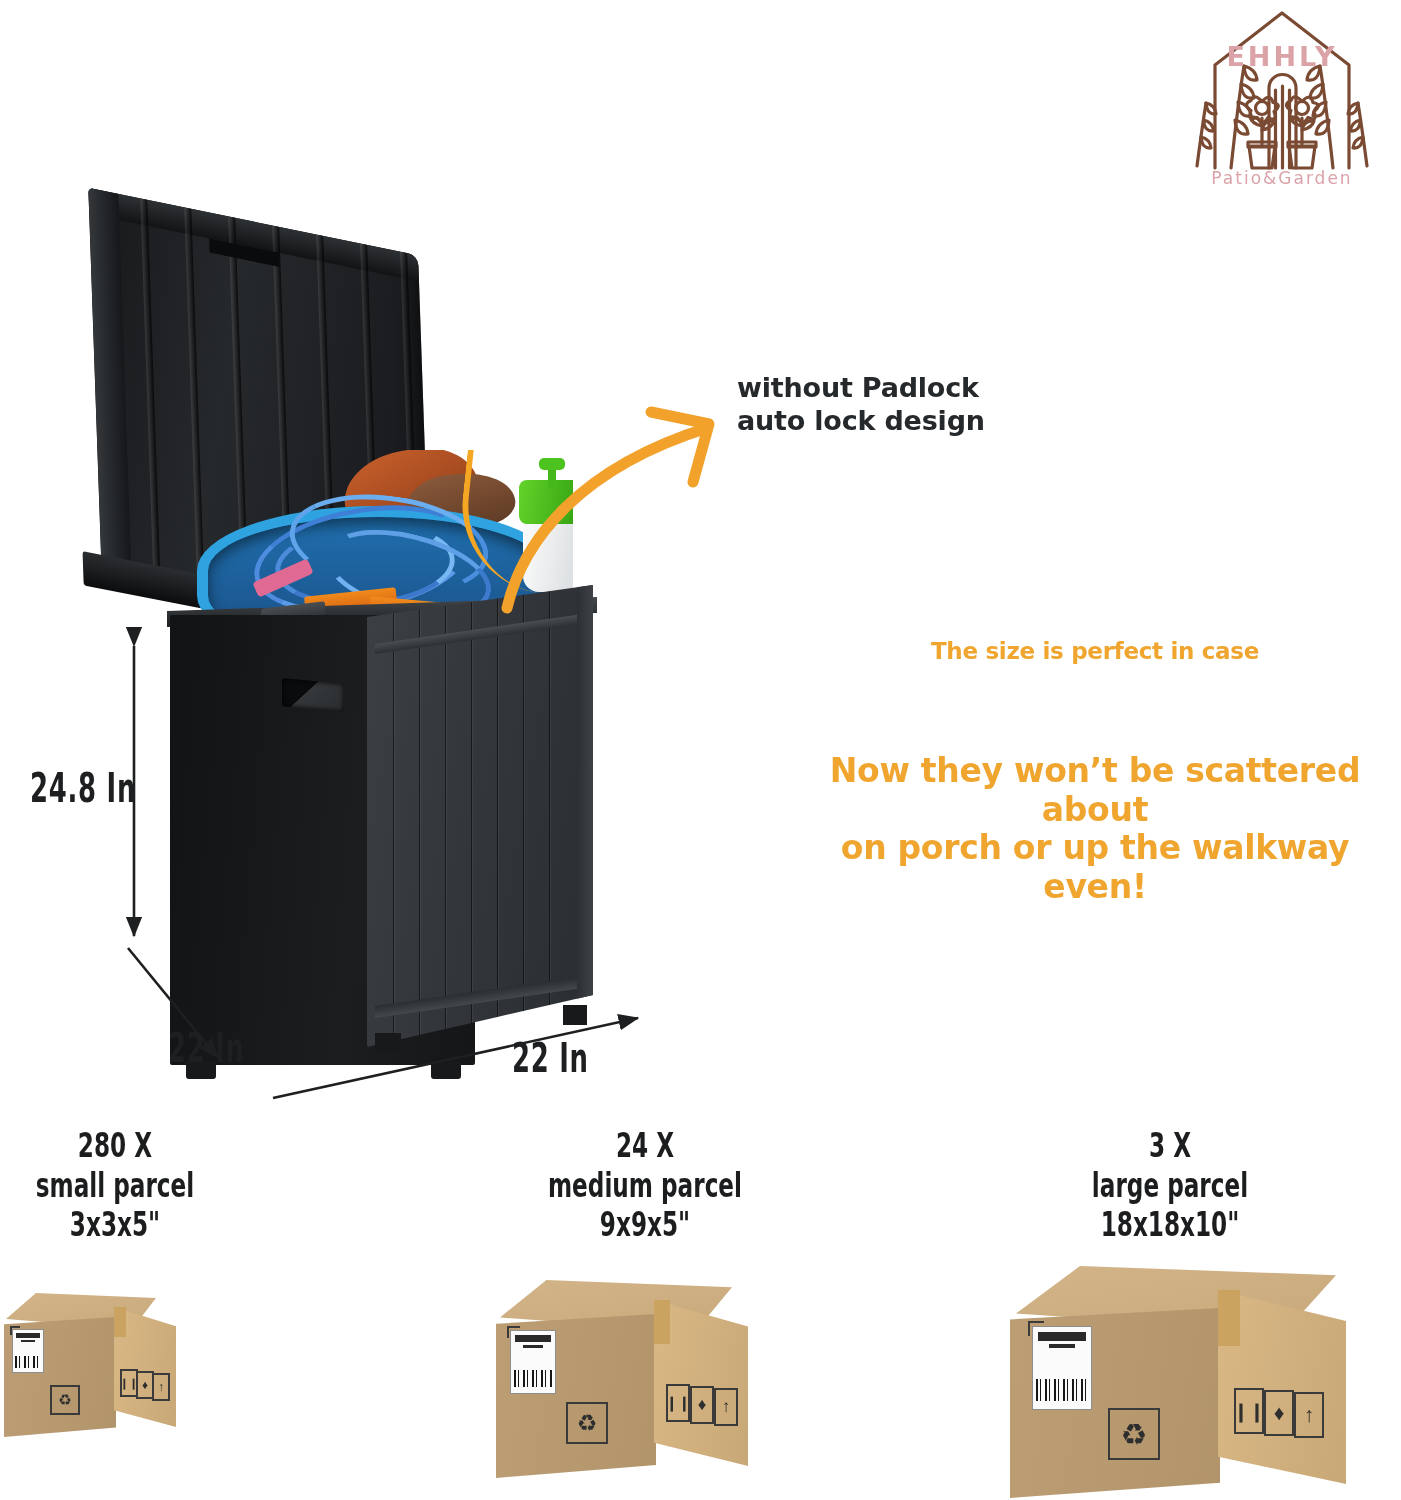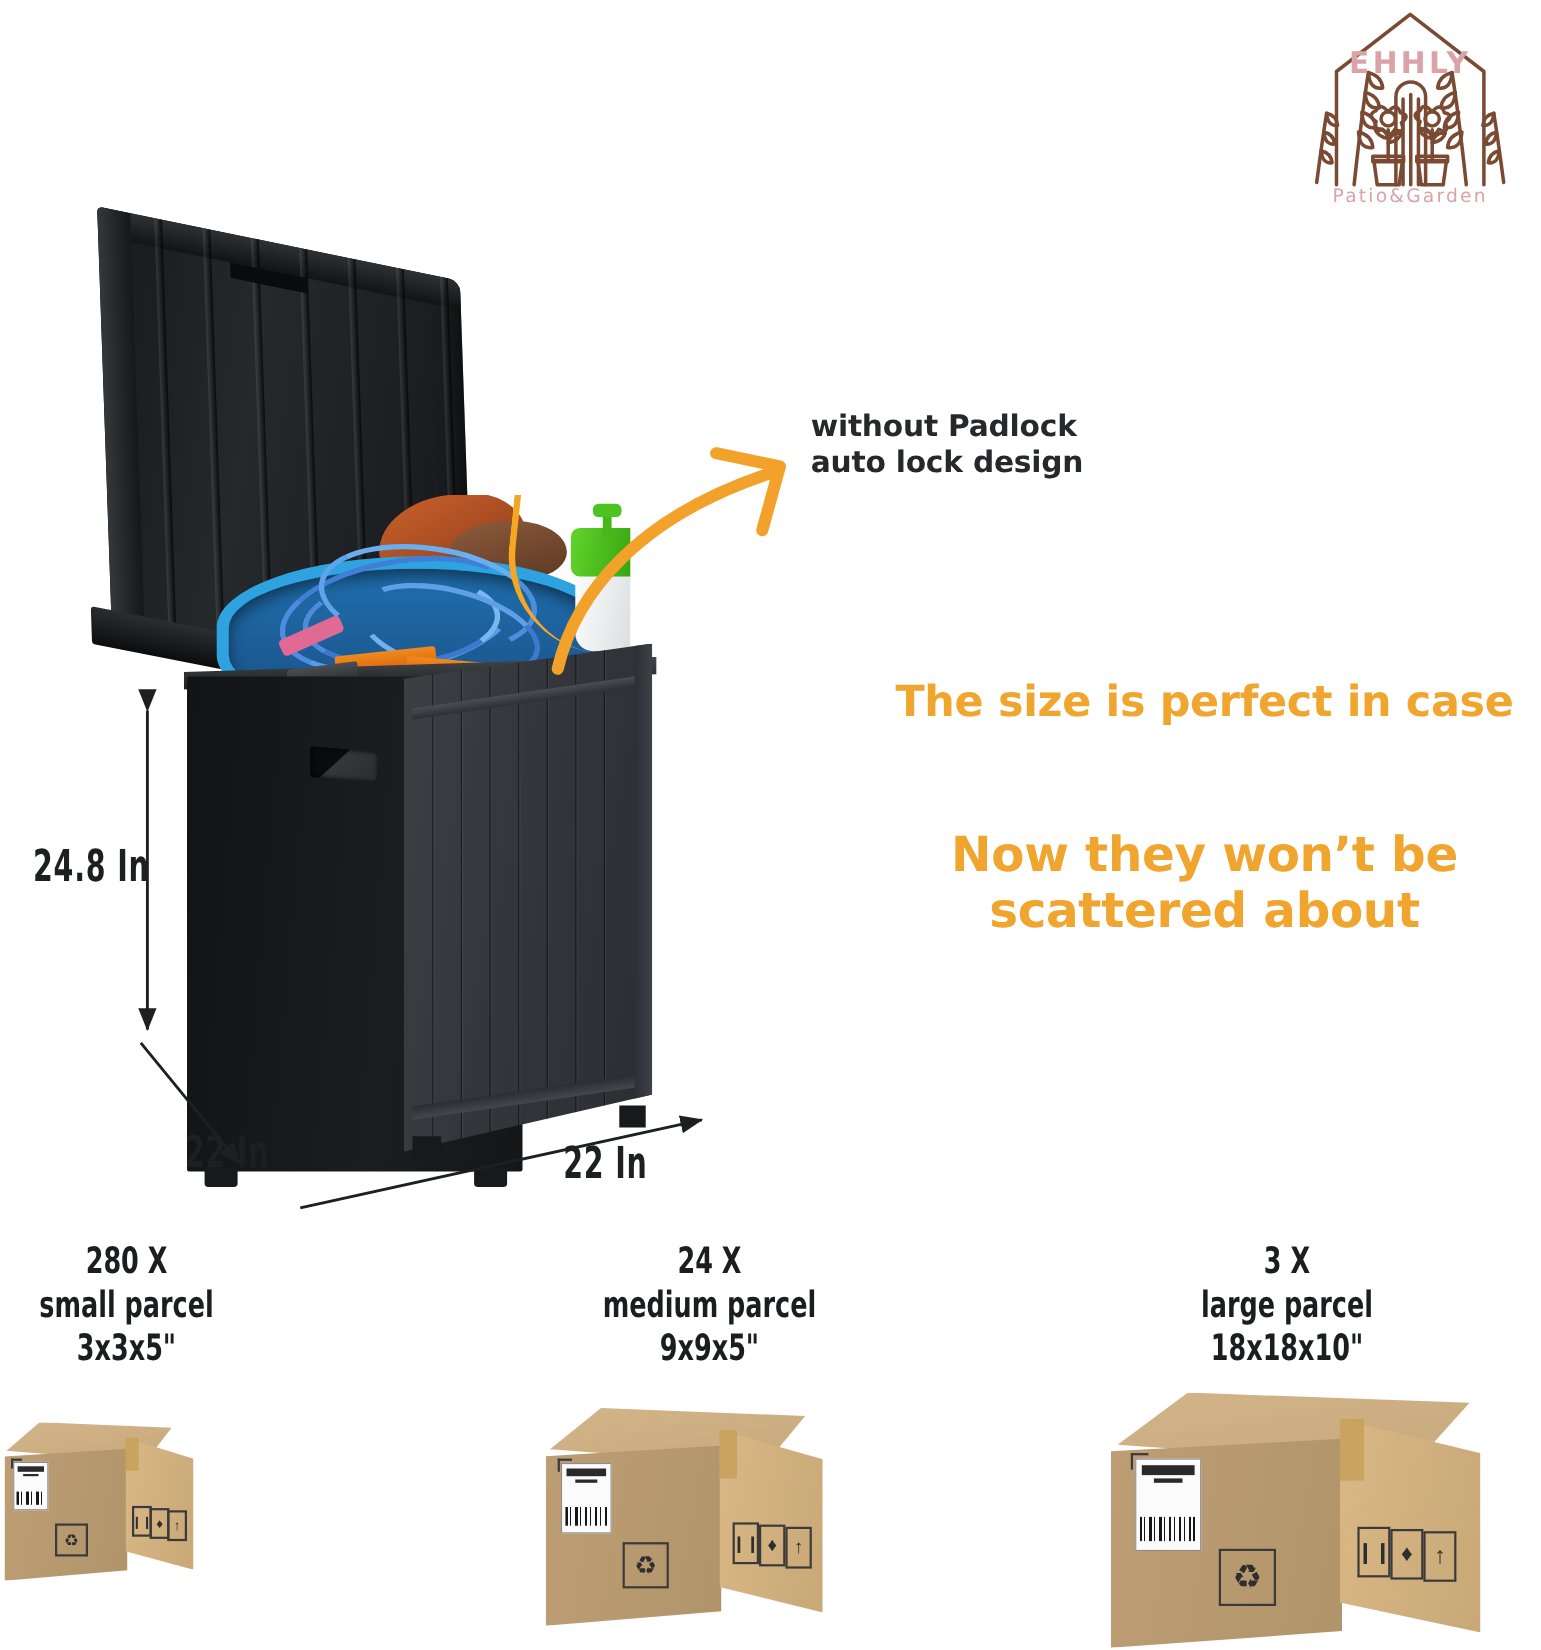--- a/index.html
+++ b/index.html
@@ -139,22 +139,22 @@
     left:737px;top:372px;width:290px;
     font-family:"DejaVu Sans", sans-serif;font-weight:bold;
     font-size:27px;line-height:1.22;color:#26292b;letter-spacing:-.2px;
   }
 
   
   .orange-text{
     font-family:"DejaVu Sans", sans-serif;font-weight:bold;color:#efa52e;
     text-align:center;line-height:1.17;letter-spacing:-.3px;
   }
-  #promo1{left:800px;top:616px;width:590px;font-size:39px;}
-  #promo2{left:790px;top:752px;width:610px;font-size:44px;}
+  #promo1{left:800px;top:638px;width:590px;font-size:23px;}
+  #promo2{left:790px;top:752px;width:610px;font-size:33px;}
 
   
   .parcel-caption{
     text-align:center;color:#1b1d1f;
     font-family:"DejaVu Sans Condensed","Liberation Sans Narrow","Liberation Sans",sans-serif;
     font-weight:bold;font-size:33px;line-height:1.2;
   }
   .parcel-caption span{display:block;transform:scaleX(.78);}
   #cap-small{left:0px;top:1126px;width:230px;}
   #cap-medium{left:480px;top:1126px;width:330px;}
@@ -303,20 +303,21 @@
 <div class="abs" id="lock-note">
   <div>without Padlock</div>
   <div>auto lock design</div>
 </div>
 
 <div class="abs orange-text" id="promo1">
   <div>The size is perfect in case</div>
 </div>
 <div class="abs orange-text" id="promo2">
   <div>Now they won’t be scattered about</div>
+  <div>on porch or up the walkway even!</div>
 </div>
 
 <div class="abs parcel-caption" id="cap-small">
   <span>280 X</span>
   <span>small parcel</span>
   <span>3x3x5"</span>
 </div>
 <div class="abs parcel-caption" id="cap-medium">
   <span>24 X</span>
   <span>medium parcel</span>

